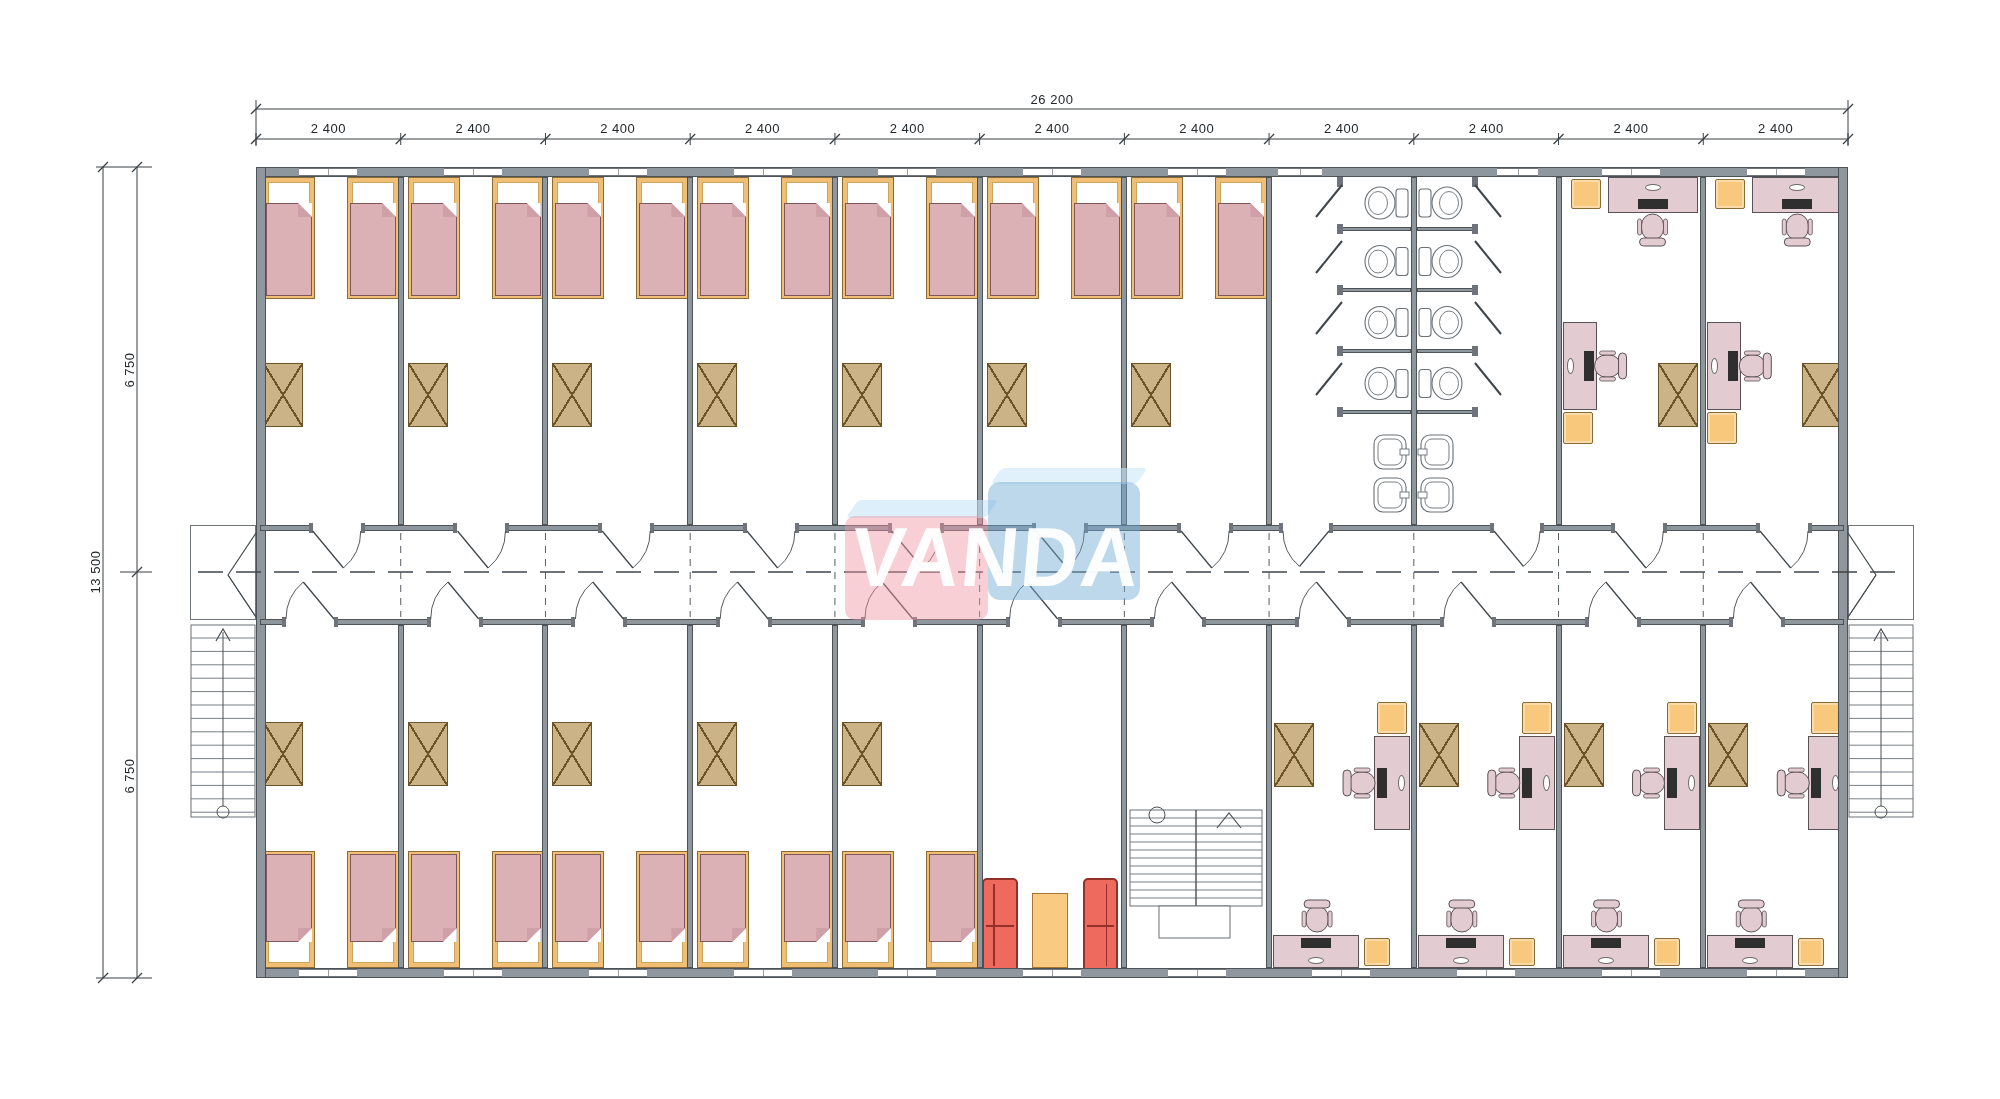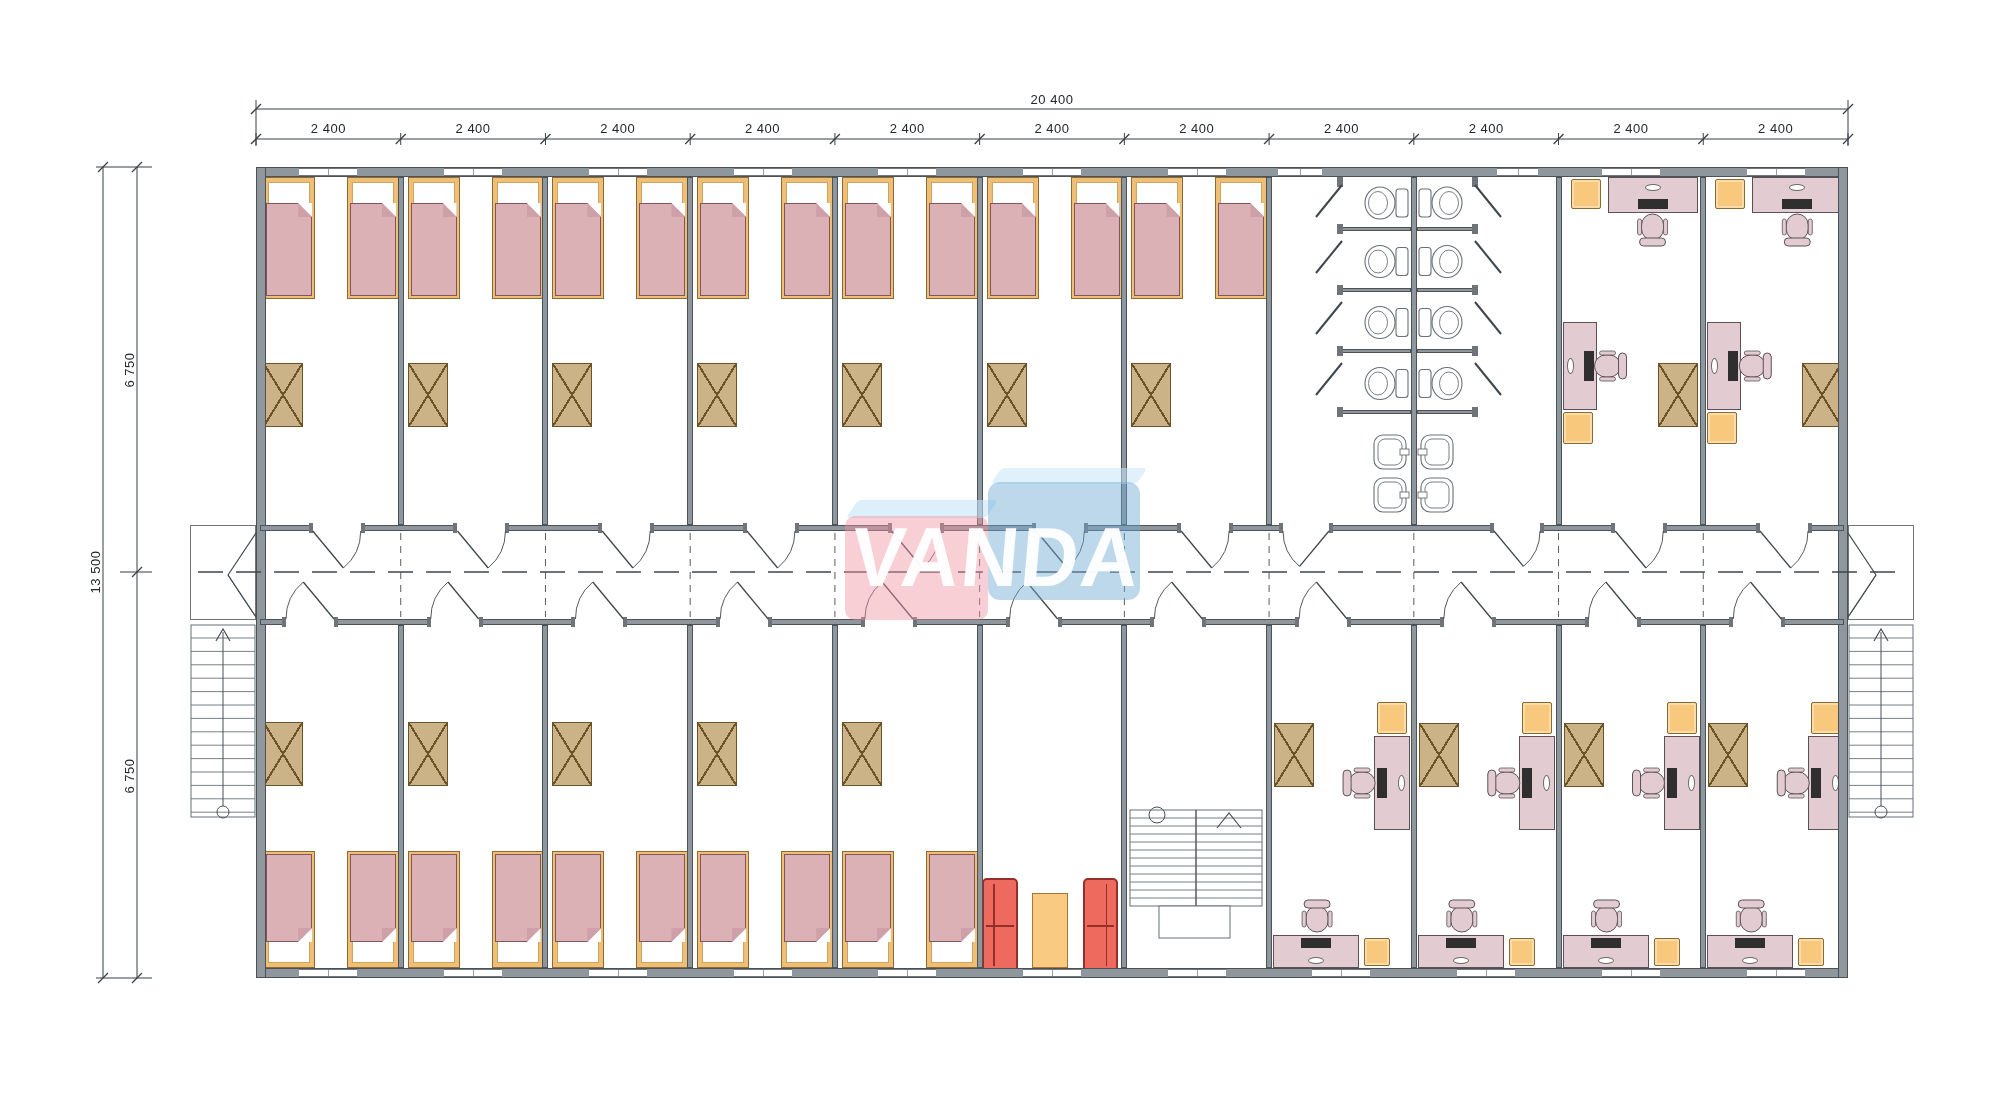--- a/index.html
+++ b/index.html
@@ -714,21 +714,21 @@
       <line x1="1703.2730000000001" y1="533" x2="1703.2730000000001" y2="617" stroke="#565d62" stroke-width="1" stroke-dasharray="7 6"></line>
     </svg>
 
   <div id="watermark" style="left:838px;top:460px;width:320px;height:175px;">
     <div class="wmbox" style="left:14px;top:40px;width:140px;height:18px;transform:skewX(-35deg);background:rgba(196,228,246,0.6);border-radius:4px;"></div>
     <div class="wmbox" style="left:158px;top:8px;width:146px;height:16px;transform:skewX(-35deg);background:rgba(200,230,248,0.55);border-radius:4px;"></div>
     <div class="wmbox" style="left:7px;top:56px;width:143px;height:104px;background:rgba(238,148,162,0.45);border-radius:10px;"></div>
     <div class="wmbox" style="left:150px;top:22px;width:152px;height:118px;background:rgba(111,168,210,0.45);border-radius:12px;"></div>
     <div id="wmtext" style="left:14px;top:52px;">VANDA</div>
   </div>
-<div class="dimlabel hlabel" style="left: 1052px; top: 92px;">20 400</div>
+<div class="dimlabel hlabel" style="left: 1052px; top: 92px;">26 200</div>
     <div class="dimlabel hlabel" style="left: 328.364px; top: 121px;">2 400</div>
     <div class="dimlabel hlabel" style="left: 473.091px; top: 121px;">2 400</div>
     <div class="dimlabel hlabel" style="left: 617.818px; top: 121px;">2 400</div>
     <div class="dimlabel hlabel" style="left: 762.546px; top: 121px;">2 400</div>
     <div class="dimlabel hlabel" style="left: 907.273px; top: 121px;">2 400</div>
     <div class="dimlabel hlabel" style="left: 1052px; top: 121px;">2 400</div>
     <div class="dimlabel hlabel" style="left: 1196.73px; top: 121px;">2 400</div>
     <div class="dimlabel hlabel" style="left: 1341.45px; top: 121px;">2 400</div>
     <div class="dimlabel hlabel" style="left: 1486.18px; top: 121px;">2 400</div>
     <div class="dimlabel hlabel" style="left: 1630.91px; top: 121px;">2 400</div>

